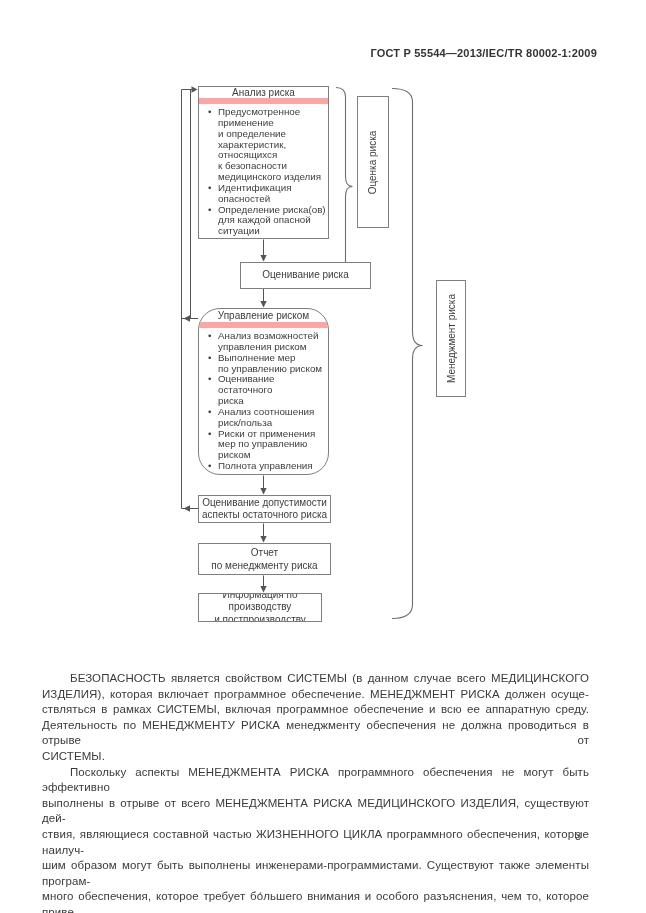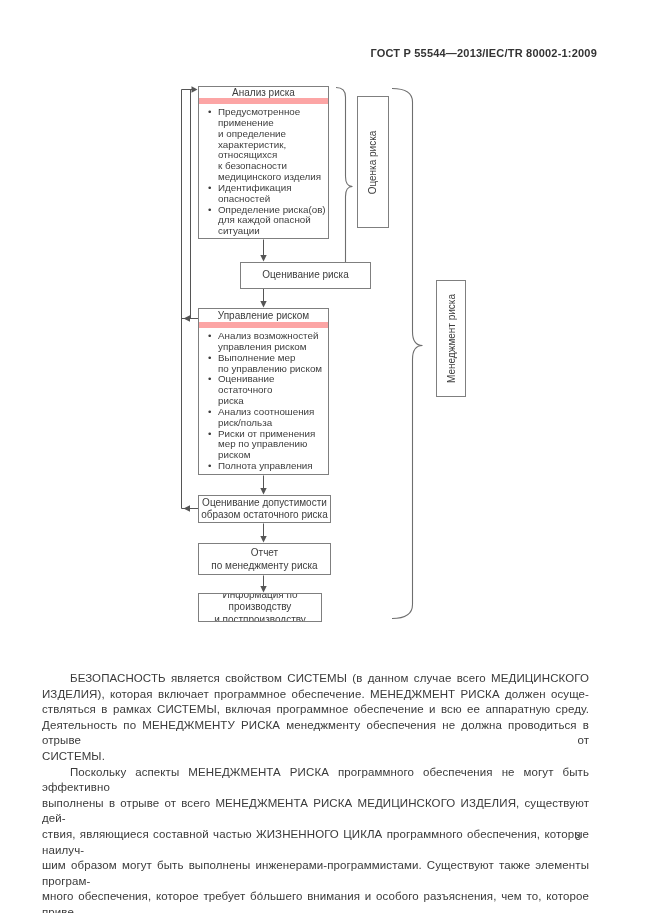--- a/index.html
+++ b/index.html
@@ -106,41 +106,41 @@
         <li>Идентификация
 опасностей</li>
         <li>Определение риска(ов)
 для каждой опасной
 ситуации</li>
       </ul>
     </div>
 
     <div class="fbox fcenter" style="left:198px; top:262px; width:131px; height:27px;margin-left:42px;">Оценивание риска</div>
 
-    <div class="fbox" style="left:198px; top:308px; width:131px; height:167px;">
+    <div class="fbox" style="left:198px; top:308px; width:131px; height:167px;border-radius:22px;">
       <div class="fbox-title" style="height:19px;">Управление риском</div>
       <ul class="fbullets">
         <li>Анализ возможностей
 управления риском</li>
         <li>Выполнение мер
 по управлению риском</li>
         <li>Оценивание остаточного
 риска</li>
         <li>Анализ соотношения
 риск/польза</li>
         <li>Риски от применения
 мер по управлению
 риском</li>
         <li>Полнота управления
 риском</li>
       </ul>
     </div>
 
     <div class="fbox fcenter" style="left:198px; top:495px; width:133px; height:28px;">Оценивание допустимости
-образом остаточного риска</div>
+аспекты остаточного риска</div>
 
     <div class="fbox fcenter" style="left:198px; top:543px; width:133px; height:32px; line-height:13px;">Отчет
 по менеджменту риска</div>
 
     <div class="fbox fcenter" style="left:198px; top:593px; width:124px; height:29px;">Информация по производству
 и постпроизводству</div>
 
     <div class="vlabel" style="left:357px; top:96px; width:32px; height:132px;">
       <span>Оценка риска</span>
     </div>

